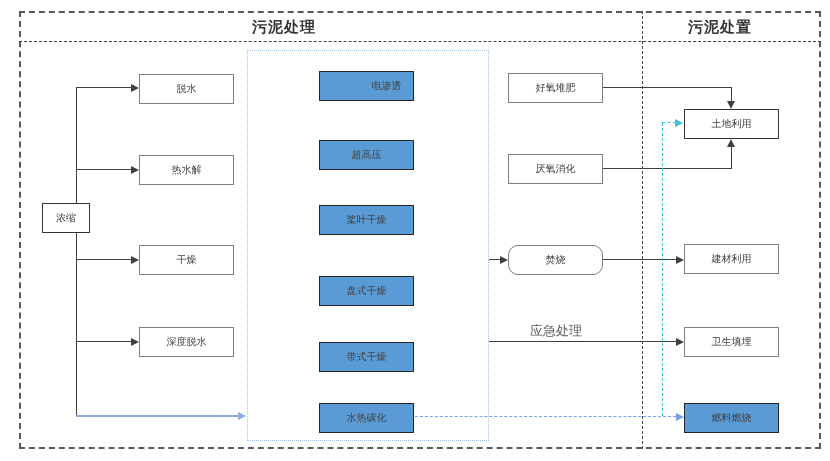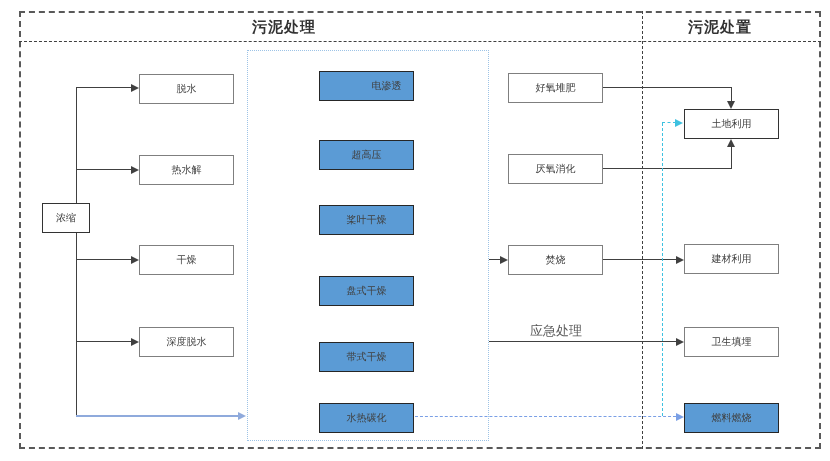--- a/index.html
+++ b/index.html
@@ -91,20 +91,20 @@
 
   <div class="box blue" style="left:319px;top:71px;padding-left:40px;">电渗透</div>
   <div class="box blue" style="left:319px;top:140px;">超高压</div>
   <div class="box blue" style="left:319px;top:205px;">桨叶干燥</div>
   <div class="box blue" style="left:319px;top:276px;">盘式干燥</div>
   <div class="box blue" style="left:319px;top:342px;">带式干燥</div>
   <div class="box blue" style="left:319px;top:403px;">水热碳化</div>
 
   <div class="box" style="left:508px;top:73px;">好氧堆肥</div>
   <div class="box" style="left:508px;top:154px;">厌氧消化</div>
-  <div class="box" style="left:508px;top:245px;">焚烧</div>
+  <div class="box" style="left:508px;top:245px;border-radius:10px;">焚烧</div>
 
   <div class="box dark" style="left:684px;top:109px;">土地利用</div>
   <div class="box" style="left:684px;top:244px;">建材利用</div>
   <div class="box" style="left:684px;top:327px;">卫生填埋</div>
   <div class="box blue" style="left:684px;top:403px;">燃料燃烧</div>
 
 </div>
 
 </body></html>

